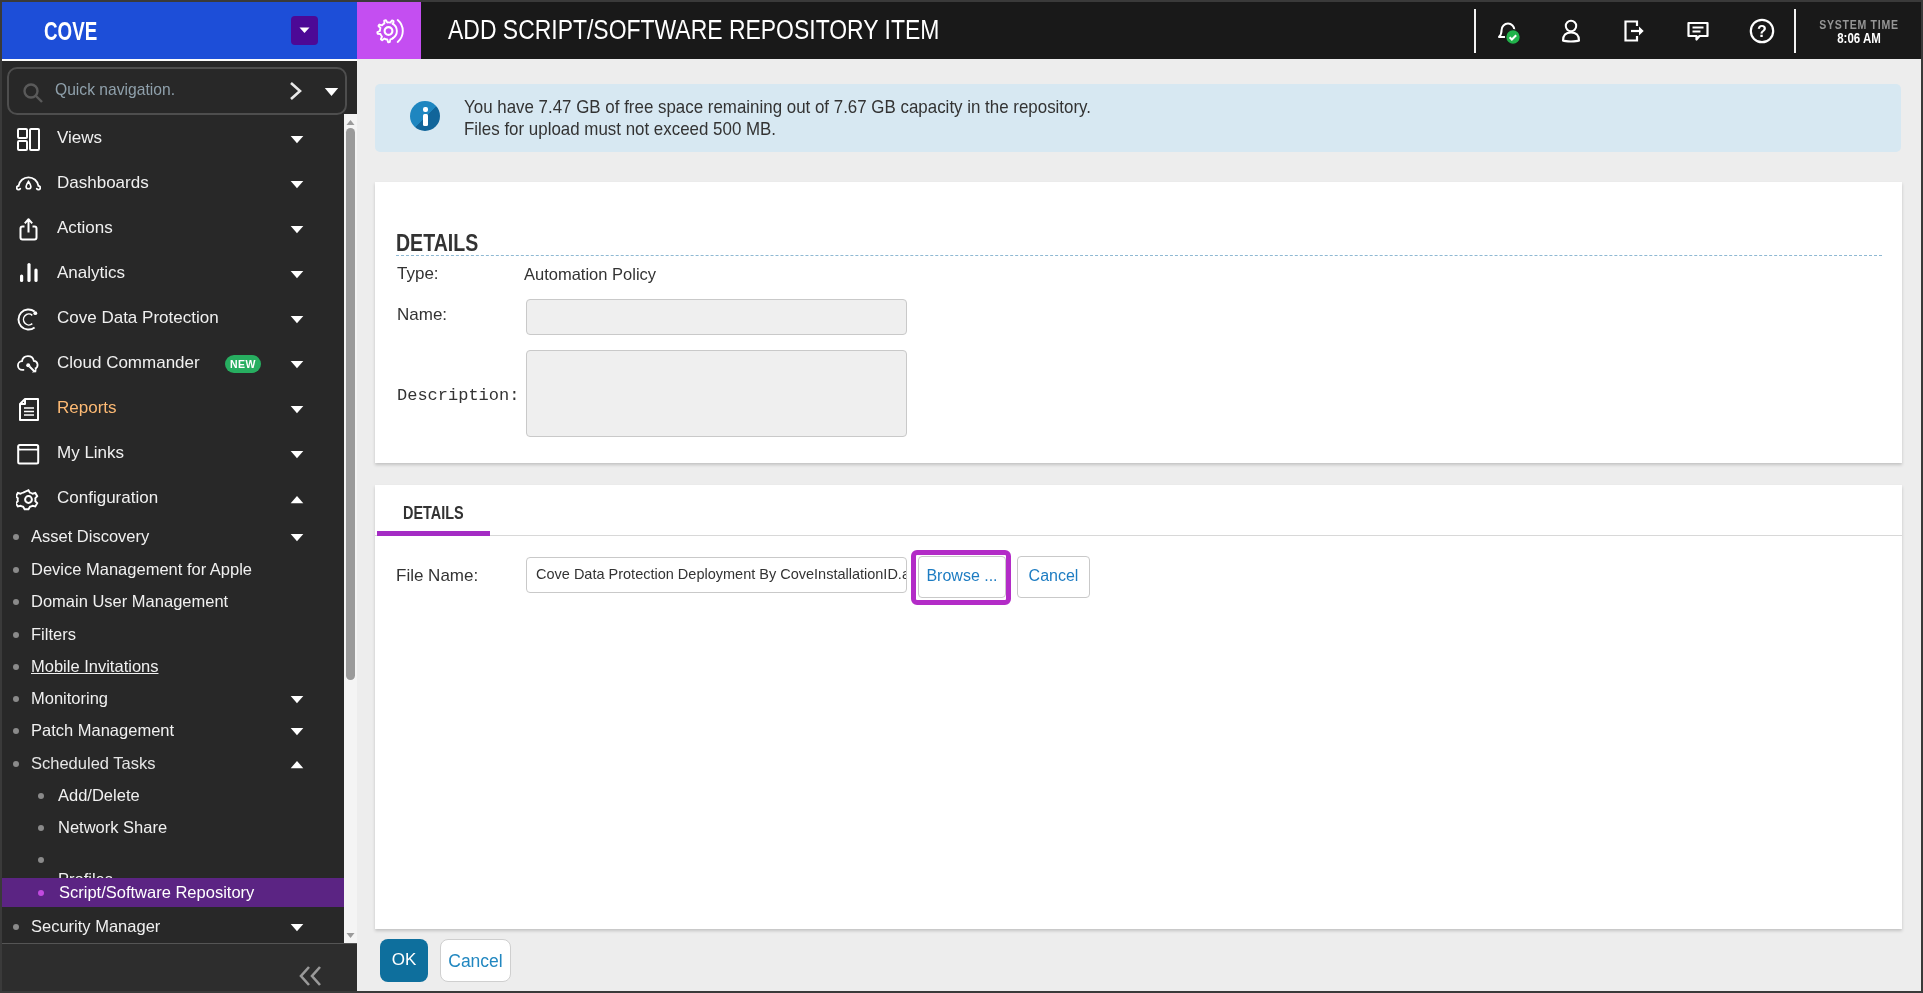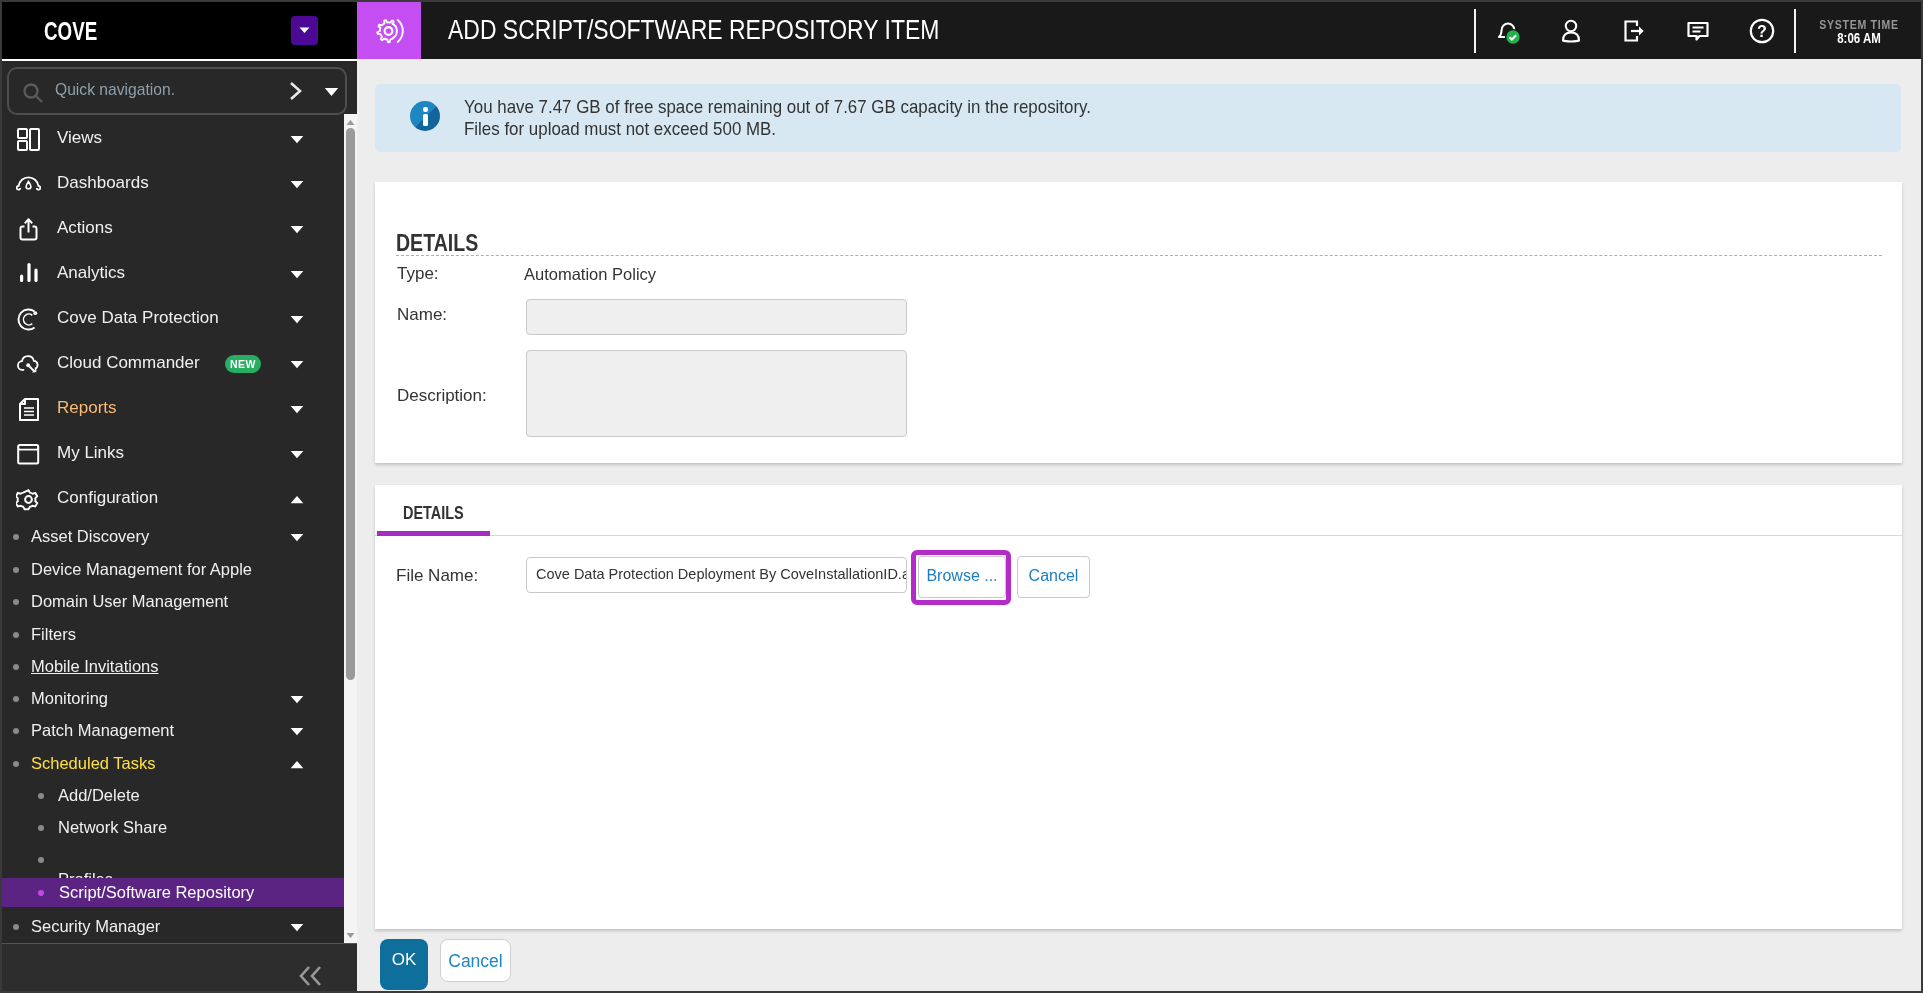--- a/index.html
+++ b/index.html
@@ -7,21 +7,21 @@
   body { font-family:"Liberation Sans", sans-serif; position:relative; background:#3a3a3a; }
   #page { position:absolute; left:2px; top:2px; width:1919px; height:989px; background:#ededed; overflow:hidden; }
   .abs { position:absolute; }
   .sx85 { transform:scaleX(0.85); transform-origin:0 50%; }
   .sx89 { transform:scaleX(0.89); transform-origin:0 0; }
 </style>
 </head>
 <body>
 <div id="page">
 
-  <div class="abs" style="left:0;top:0;width:355px;height:57px;background:#000000;">
+  <div class="abs" style="left:0;top:0;width:355px;height:57px;background:#1d4ed8;">
     <div class="abs" style="left:42px;top:0;height:59px;line-height:59px;color:#fff;font-size:25px;font-weight:bold;transform:scaleX(0.75);transform-origin:0 50%;">COVE</div>
     <div class="abs" style="left:289px;top:14px;width:27px;height:29px;background:#4c0996;border-radius:4px;">
       <svg class="abs" style="left:7px;top:10px;" width="13" height="9" viewBox="0 0 13 9">
           <path d="M1.5 1.5 L6.5 7 L11.5 1.5 Z" fill="#fff"></path>
         </svg>
     </div>
   </div>
   <div class="abs" style="left:355px;top:0;width:64px;height:57px;background:#c44ef1;">
     <svg class="abs" style="left:16px;top:11px;" width="36" height="36" viewBox="-18 -18 36 36" fill="none" stroke="#fff" stroke-linecap="round" stroke-linejoin="round">
       <g transform="translate(-2.5,0)">
@@ -179,21 +179,21 @@
       <div class="abs" style="left:29px;top:628px;color:#f0f0f0;font-size:16.5px;">Monitoring</div>
       <svg class="abs" style="left:288px;top:634px;" width="14" height="9" viewBox="0 0 14 9">
         <path d="M0.7 1 L7 8.2 L13.3 1 Z" fill="#fff"></path>
       </svg>
       <div class="abs" style="left:11px;top:667px;width:6px;height:6px;border-radius:50%;background:#8a8a8a;"></div>
       <div class="abs" style="left:29px;top:660px;color:#f0f0f0;font-size:16.5px;">Patch Management</div>
       <svg class="abs" style="left:288px;top:666px;" width="14" height="9" viewBox="0 0 14 9">
         <path d="M0.7 1 L7 8.2 L13.3 1 Z" fill="#fff"></path>
       </svg>
       <div class="abs" style="left:11px;top:700px;width:6px;height:6px;border-radius:50%;background:#8a8a8a;"></div>
-      <div class="abs" style="left:29px;top:693px;color:#fde047;font-size:16.5px;">Scheduled Tasks</div>
+      <div class="abs" style="left:29px;top:693px;color:#e5e5e5;font-size:16.5px;">Scheduled Tasks</div>
       <svg class="abs" style="left:288px;top:699px;" width="14" height="9" viewBox="0 0 14 9">
         <path d="M0.7 8.2 L7 1 L13.3 8.2 Z" fill="#fff"></path>
       </svg>
       <div class="abs" style="left:11px;top:863px;width:6px;height:6px;border-radius:50%;background:#8a8a8a;"></div>
       <div class="abs" style="left:29px;top:856px;color:#f0f0f0;font-size:16.5px;">Security Manager</div>
       <svg class="abs" style="left:288px;top:862px;" width="14" height="9" viewBox="0 0 14 9">
         <path d="M0.7 1 L7 8.2 L13.3 1 Z" fill="#fff"></path>
       </svg>
       <div class="abs" style="left:36px;top:732px;width:6px;height:6px;border-radius:50%;background:#8a8a8a;"></div>
       <div class="abs" style="left:56px;top:725px;color:#f0f0f0;font-size:16.5px;">Add/Delete</div>
@@ -234,42 +234,42 @@
       <div class="abs sx89" style="left:89px;top:12px;color:#333;font-size:19px;line-height:21.5px;white-space:nowrap;">You have 7.47 GB of free space remaining out of 7.67 GB capacity in the repository.<br>Files for upload must not exceed 500 MB.</div>
     </div>
 
     <div class="abs" style="left:18px;top:123px;width:1527px;height:281px;background:#fff;box-shadow:0 2px 3px rgba(0,0,0,0.18);">
       <div class="abs sx85" style="left:21px;top:48px;color:#333;font-size:23px;font-weight:bold;">DETAILS</div>
       <div class="abs" style="left:21px;top:73px;width:1486px;border-top:1px dashed #8fb9d3;"></div>
       <div class="abs" style="left:22px;top:82px;color:#333;font-size:17px;">Type:</div>
       <div class="abs" style="left:149px;top:83px;color:#333;font-size:16.5px;">Automation Policy</div>
       <div class="abs" style="left:22px;top:123px;color:#333;font-size:17px;">Name:</div>
       <div class="abs" style="left:151px;top:117px;width:381px;height:36px;background:#efefef;border:1px solid #c9c9c9;border-radius:4px;"></div>
-      <div class="abs" style="left:22px;top:204px;color:#333;font-size:17px;">Description:</div>
+      <div class="abs" style="left:22px;top:204px;color:#333;font-size:17px;font-family:Liberation Mono, monospace;">Description:</div>
       <div class="abs" style="left:151px;top:168px;width:381px;height:87px;background:#efefef;border:1px solid #c9c9c9;border-radius:4px;"></div>
     </div>
 
     <div class="abs" style="left:18px;top:426px;width:1527px;height:444px;background:#fff;box-shadow:0 2px 3px rgba(0,0,0,0.18);">
       <div class="abs" style="left:0;top:50px;width:1527px;height:1px;background:#d8d8d8;"></div>
       <div class="abs" style="left:28px;top:17px;color:#333;font-size:19px;font-weight:bold;transform:scaleX(0.76);transform-origin:0 0;">DETAILS</div>
       <div class="abs" style="left:2px;top:46px;width:113px;height:5px;background:#a42cc4;"></div>
       <div class="abs" style="left:21px;top:81px;color:#333;font-size:17px;text-align:right;">File Name:</div>
       <div class="abs" style="left:151px;top:72px;width:381px;height:36px;background:#fff;border:1px solid #c9c9c9;border-radius:4px;overflow:hidden;white-space:nowrap;">
         <div style="padding:8px 0 0 9px;color:#333;font-size:14.5px;">Cove Data Protection Deployment By CoveInstallationID.amp</div>
       </div>
       <div class="abs" style="left:536px;top:65px;width:100px;height:55px;border:5px solid #b32cc7;border-radius:6px;"></div>
       <div class="abs" style="left:543px;top:71px;width:88px;height:42px;background:#fff;border:1px solid #c9c9c9;border-radius:4px;text-align:center;">
         <div style="padding-top:10px;color:#1d7cc2;font-size:16px;">Browse ...</div>
       </div>
       <div class="abs" style="left:642px;top:71px;width:73px;height:42px;background:#fff;border:1px solid #c9c9c9;border-radius:4px;text-align:center;">
         <div style="padding-top:10px;color:#1d7cc2;font-size:16px;">Cancel</div>
       </div>
     </div>
 
-    <div class="abs" style="left:23px;top:880px;width:48px;height:51px;background:#0e6f9d;border-radius:8px;text-align:center;">
+    <div class="abs" style="left:23px;top:880px;width:48px;height:43px;background:#0e6f9d;border-radius:8px;text-align:center;">
       <div style="padding-top:11px;color:#fff;font-size:17px;">OK</div>
     </div>
     <div class="abs" style="left:83px;top:880px;width:71px;height:43px;background:#fff;border:1px solid #cfcfcf;border-radius:8px;text-align:center;">
       <div style="padding-top:11px;color:#2187c0;font-size:17.5px;">Cancel</div>
     </div>
   </div>
 
 </div>
 
 </body></html>

